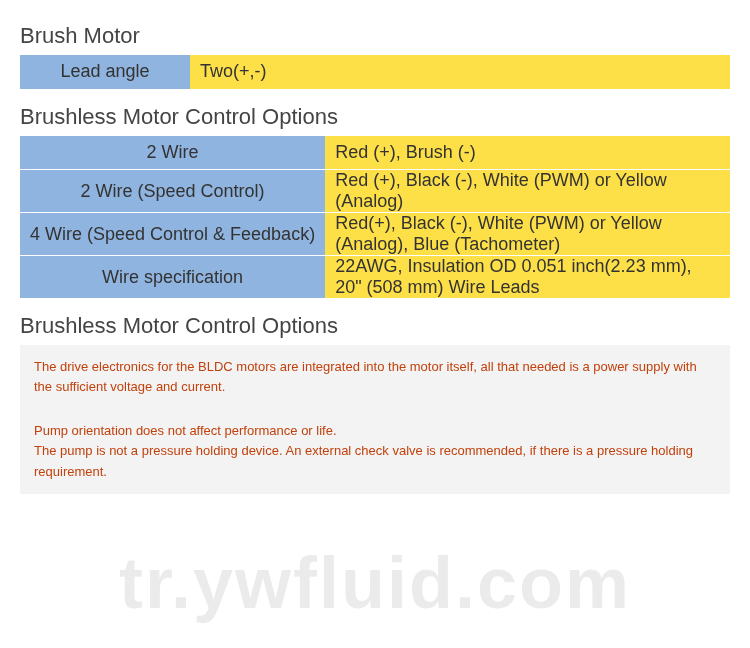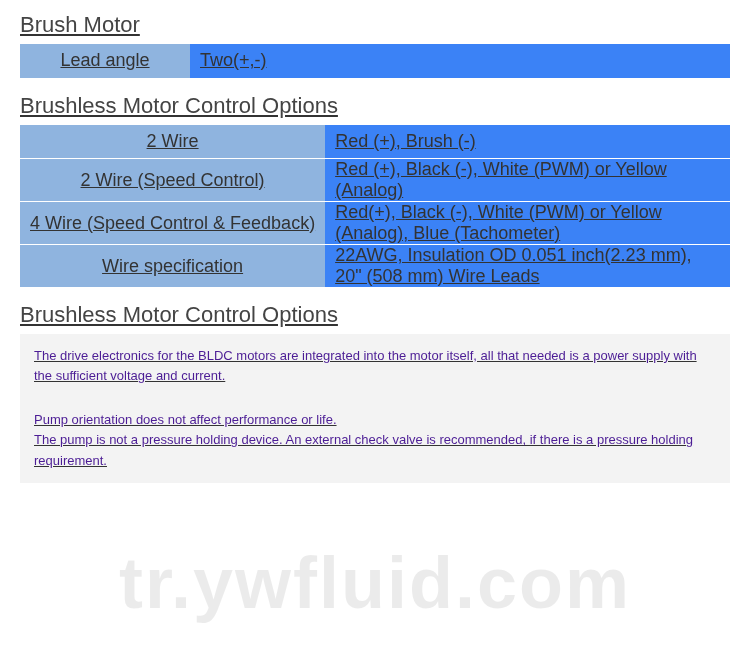--- a/index.html
+++ b/index.html
@@ -5,21 +5,21 @@
   * { box-sizing: border-box; margin: 0; padding: 0; }
   body {
     width: 750px;
     height: 648px;
     font-family: "Segoe UI", Arial, sans-serif;
     color: #333;
     position: relative;
     background: #fff;
     overflow: hidden;
   }
-  .content { padding: 12px 20px 0 20px; text-decoration: underline; }
+  .content { padding: 23px 20px 0 20px; }
   h2.section-title {
     font-size: 22px;
     font-weight: 300;
     color: #444;
     margin: 14px 0 6px 0;
   }
   h2.section-title.first { margin-top: 0; }
   table.spec {
     width: 100%;
     border-collapse: collapse;
@@ -31,29 +31,29 @@
     vertical-align: middle;
   }
   table.spec td.label {
     background: #8fb4df;
     text-align: center;
     color: #333;
     border-bottom: 1px solid #fff;
     white-space: nowrap;
   }
   table.spec td.value {
-    background: #3b82f6;
+    background: #fde047;
     color: #333;
     border-bottom: 1px solid #fff;
   }
   table.t1 td.label { width: 170px; }
   .note-block {
     background: #f3f3f3;
     font-size: 13px;
-    color: #4c1d95;
+    color: #c2410c;
     padding: 12px 14px;
     line-height: 1.55;
   }
   .watermark {
     position: absolute;
     left: 50%;
     bottom: 24px;
     transform: translateX(-50%);
     font-size: 72px;
     font-weight: 700;

